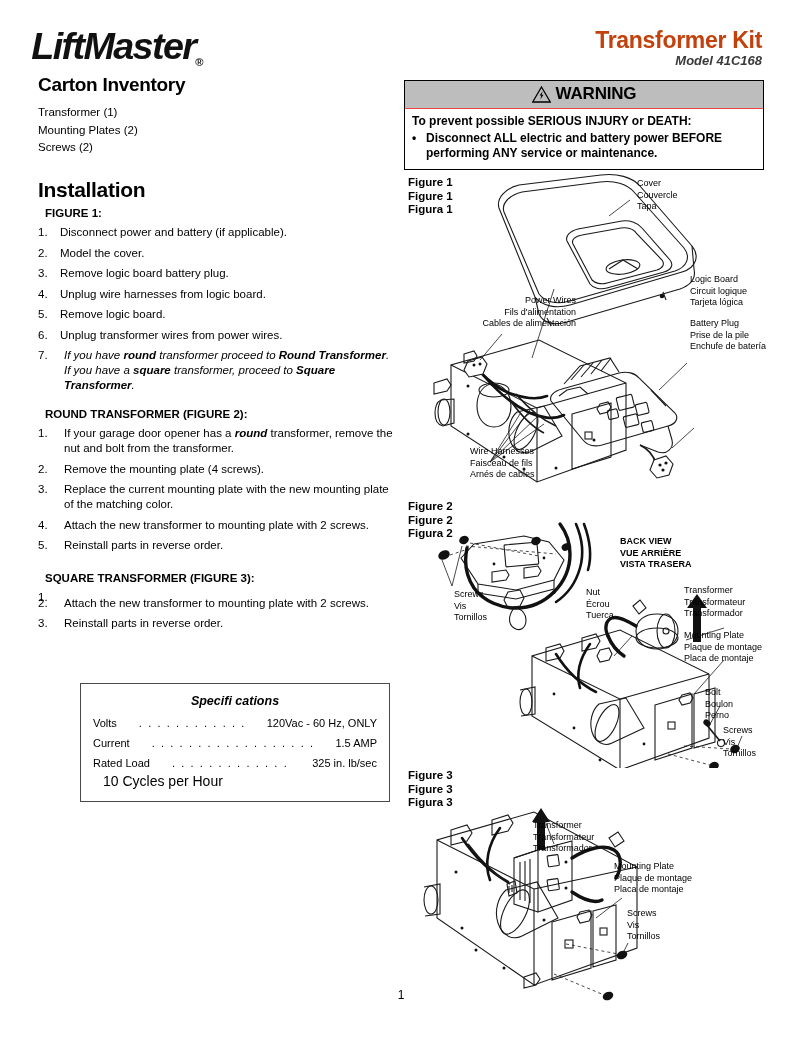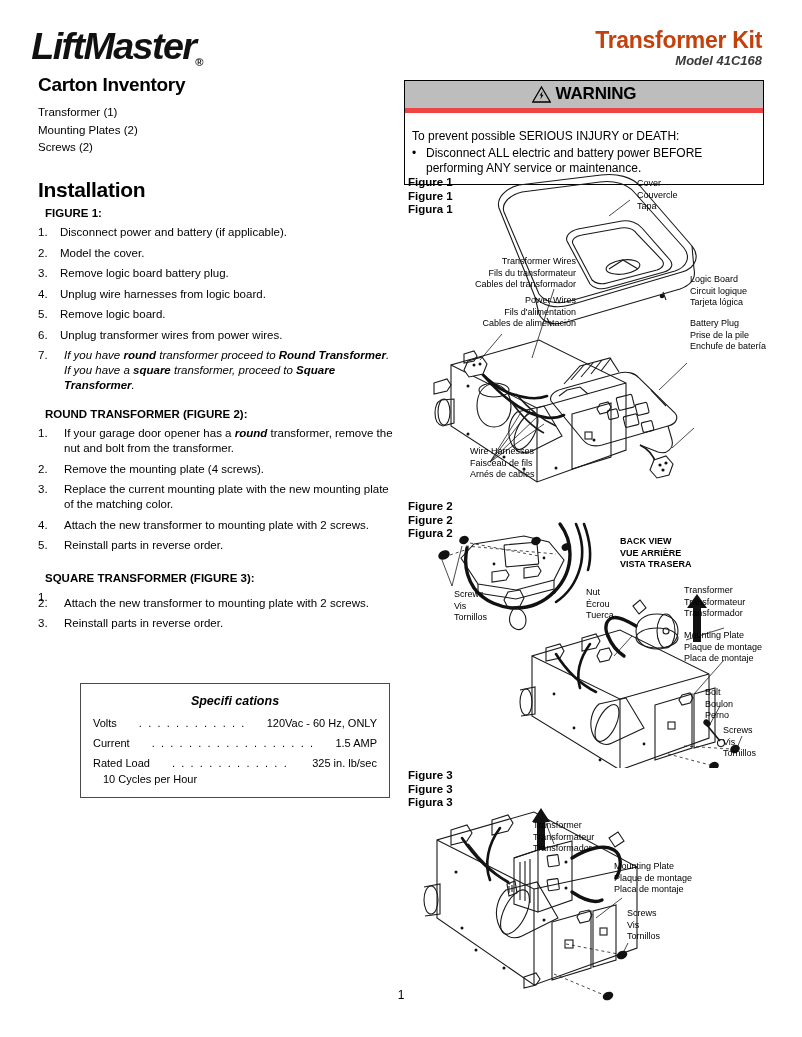--- a/index.html
+++ b/index.html
@@ -34,26 +34,26 @@
   #steps3{position:absolute;left:38px;top:590px;width:360px;}
   #steps3 li{padding-left:26px;}
 
   
   .spec-box{position:absolute;left:80px;top:683px;width:310px;border:1px solid #4a4a4a;padding:8px 12px 12px 12px;box-sizing:border-box;}
   .spec-title{text-align:center;font-size:12.5px;font-weight:bold;font-style:italic;margin:2px 0 9px 0;}
   .spec-row{display:flex;align-items:baseline;font-size:11px;margin-bottom:8px;white-space:nowrap;gap:20px;}
   .spec-row .lbl{flex:0 0 auto;}
   .spec-row .dots{flex:1 1 auto;overflow:hidden;margin:0 2px;letter-spacing:1.6px;color:#000;}
   .spec-row .val{flex:0 0 auto;}
-  .spec-sub{font-size:11px;margin:-4px 0 0 10px;}
+  .spec-sub{font-size:14px;margin:-4px 0 0 10px;}
 
   
   .warn{position:absolute;left:404px;top:80px;width:360px;border:1px solid #000;box-sizing:border-box;}
-  .warn-hd{background:#bdbdbd;border-bottom:5px solid #ef4444;text-align:center;padding:3px 0 4px 0;font-size:17px;font-weight:bold;letter-spacing:-.2px;display:flex;align-items:center;justify-content:center;gap:5px;}
-  .warn-body{padding:16px 7px 8px 7px;font-size:12px;line-height:15px;}
+  .warn-hd{background:#bdbdbd;border-bottom:1px solid #ef4444;text-align:center;padding:3px 0 4px 0;font-size:17px;font-weight:bold;letter-spacing:-.2px;display:flex;align-items:center;justify-content:center;gap:5px;}
+  .warn-body{padding:5px 7px 8px 7px;font-size:12px;line-height:15px;font-weight:bold;}
   .warn-bullet{display:flex;margin-top:2px;}
   .warn-bullet .b{width:14px;flex:0 0 14px;}
 
   
   .figlabel{position:absolute;font-size:11.5px;font-weight:bold;line-height:13.5px;}
   #fig1-label{left:408px;top:176px;}
   #fig2-label{left:408px;top:500px;}
   #fig3-label{left:408px;top:769px;}
 
   .callout{position:absolute;font-size:9px;line-height:11.5px;white-space:nowrap;}
@@ -253,25 +253,20 @@
       <path class="lead" d="M150 121 L128 190"></path>
       <path class="lead" d="M98 166 L76 192"></path>
     </svg>
   </div>
 
   <div class="callout" style="left:637px;top:178px;">
     <div>Cover</div>
     <div>Couvercle</div>
     <div>Tapa</div>
   </div>
-  <div class="callout r" style="left:464px;top:256px;width:112px;">
-    <div>Transformer Wires</div>
-    <div>Fils du transformateur</div>
-    <div>Cables del transformador</div>
-  </div>
   <div class="callout r" style="left:464px;top:295px;width:112px;">
     <div>Power Wires</div>
     <div>Fils d'alimentation</div>
     <div>Cables de alimentación</div>
   </div>
   <div class="callout" style="left:690px;top:274px;">
     <div>Logic Board</div>
     <div>Circuit logique</div>
     <div>Tarjeta lógica</div>
   </div>

